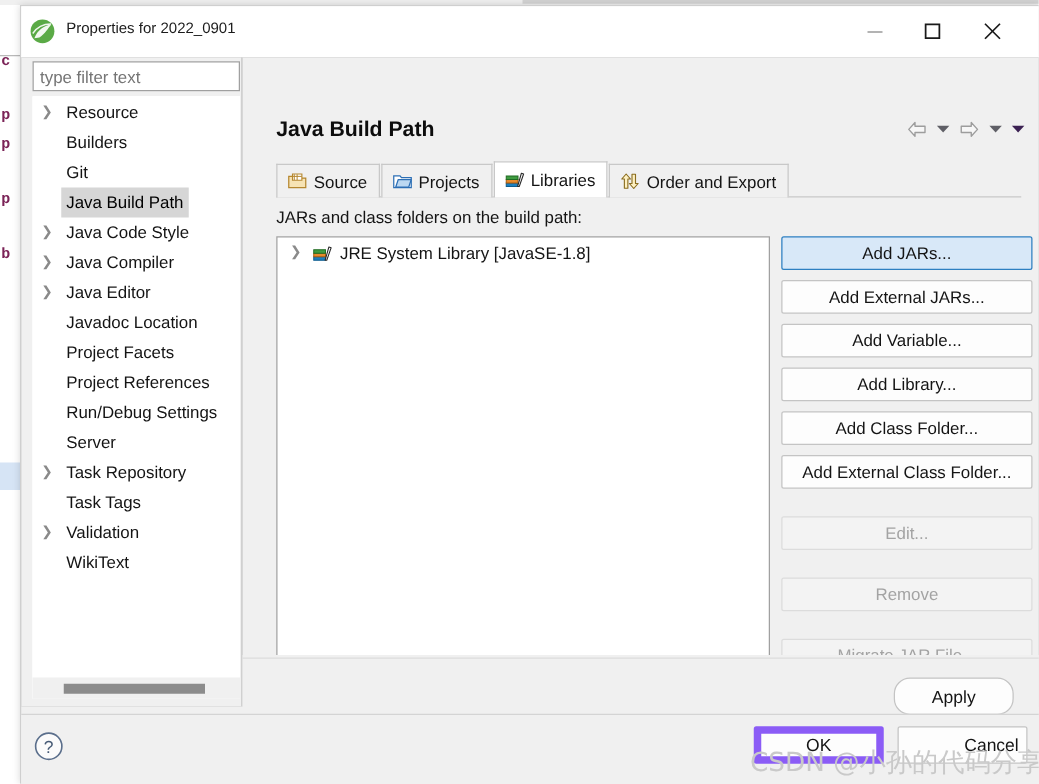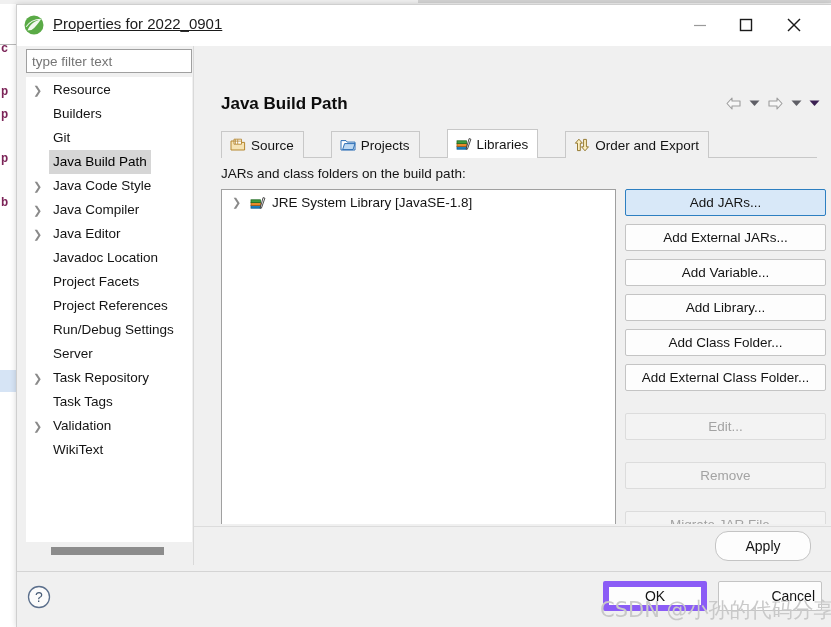--- a/index.html
+++ b/index.html
@@ -112,24 +112,23 @@
     position: absolute;
     left: 6px;
     top: 9px;
     width: 22px;
     height: 22px;
   }
   #title-text {
     position: absolute;
     left: 36px;
     top: 10px;
-    font-size: 15px;
+    font-size: 12px;
     color: #1b1b1b;
     white-space: nowrap;
-    text-decoration: underline;
   }
   .win-btn {
     position: absolute;
     top: 0;
     width: 46px;
     height: 40px;
     display: flex;
     align-items: center;
     justify-content: center;
   }
@@ -285,21 +284,20 @@
 
   
   #tabs {
     position: absolute;
     left: 27px;
     top: 83px;
     width: 596px;
     height: 29px;
     display: flex;
     align-items: flex-end;
-    gap: 26px;
   }
   #tabs-baseline {
     position: absolute;
     left: 27px;
     top: 111px;
     width: 596px;
     height: 1px;
     background: #c8c8c8;
   }
   .tab {
@@ -420,21 +418,21 @@
     position: absolute;
     left: 0;
     top: 2px;
     width: 638px;
     height: 1px;
     background: #dcdcdc;
   }
   #apply-btn {
     position: absolute;
     right: 21px;
-    top: 7px;
+    top: 18px;
     width: 96px;
     height: 30px;
     box-sizing: border-box;
     background: #fdfdfd;
     border: 1px solid #c4c4c4;
     border-radius: 13px;
     font-family: "Liberation Sans", sans-serif;
     font-size: 14px;
     color: #141414;
     cursor: default;

